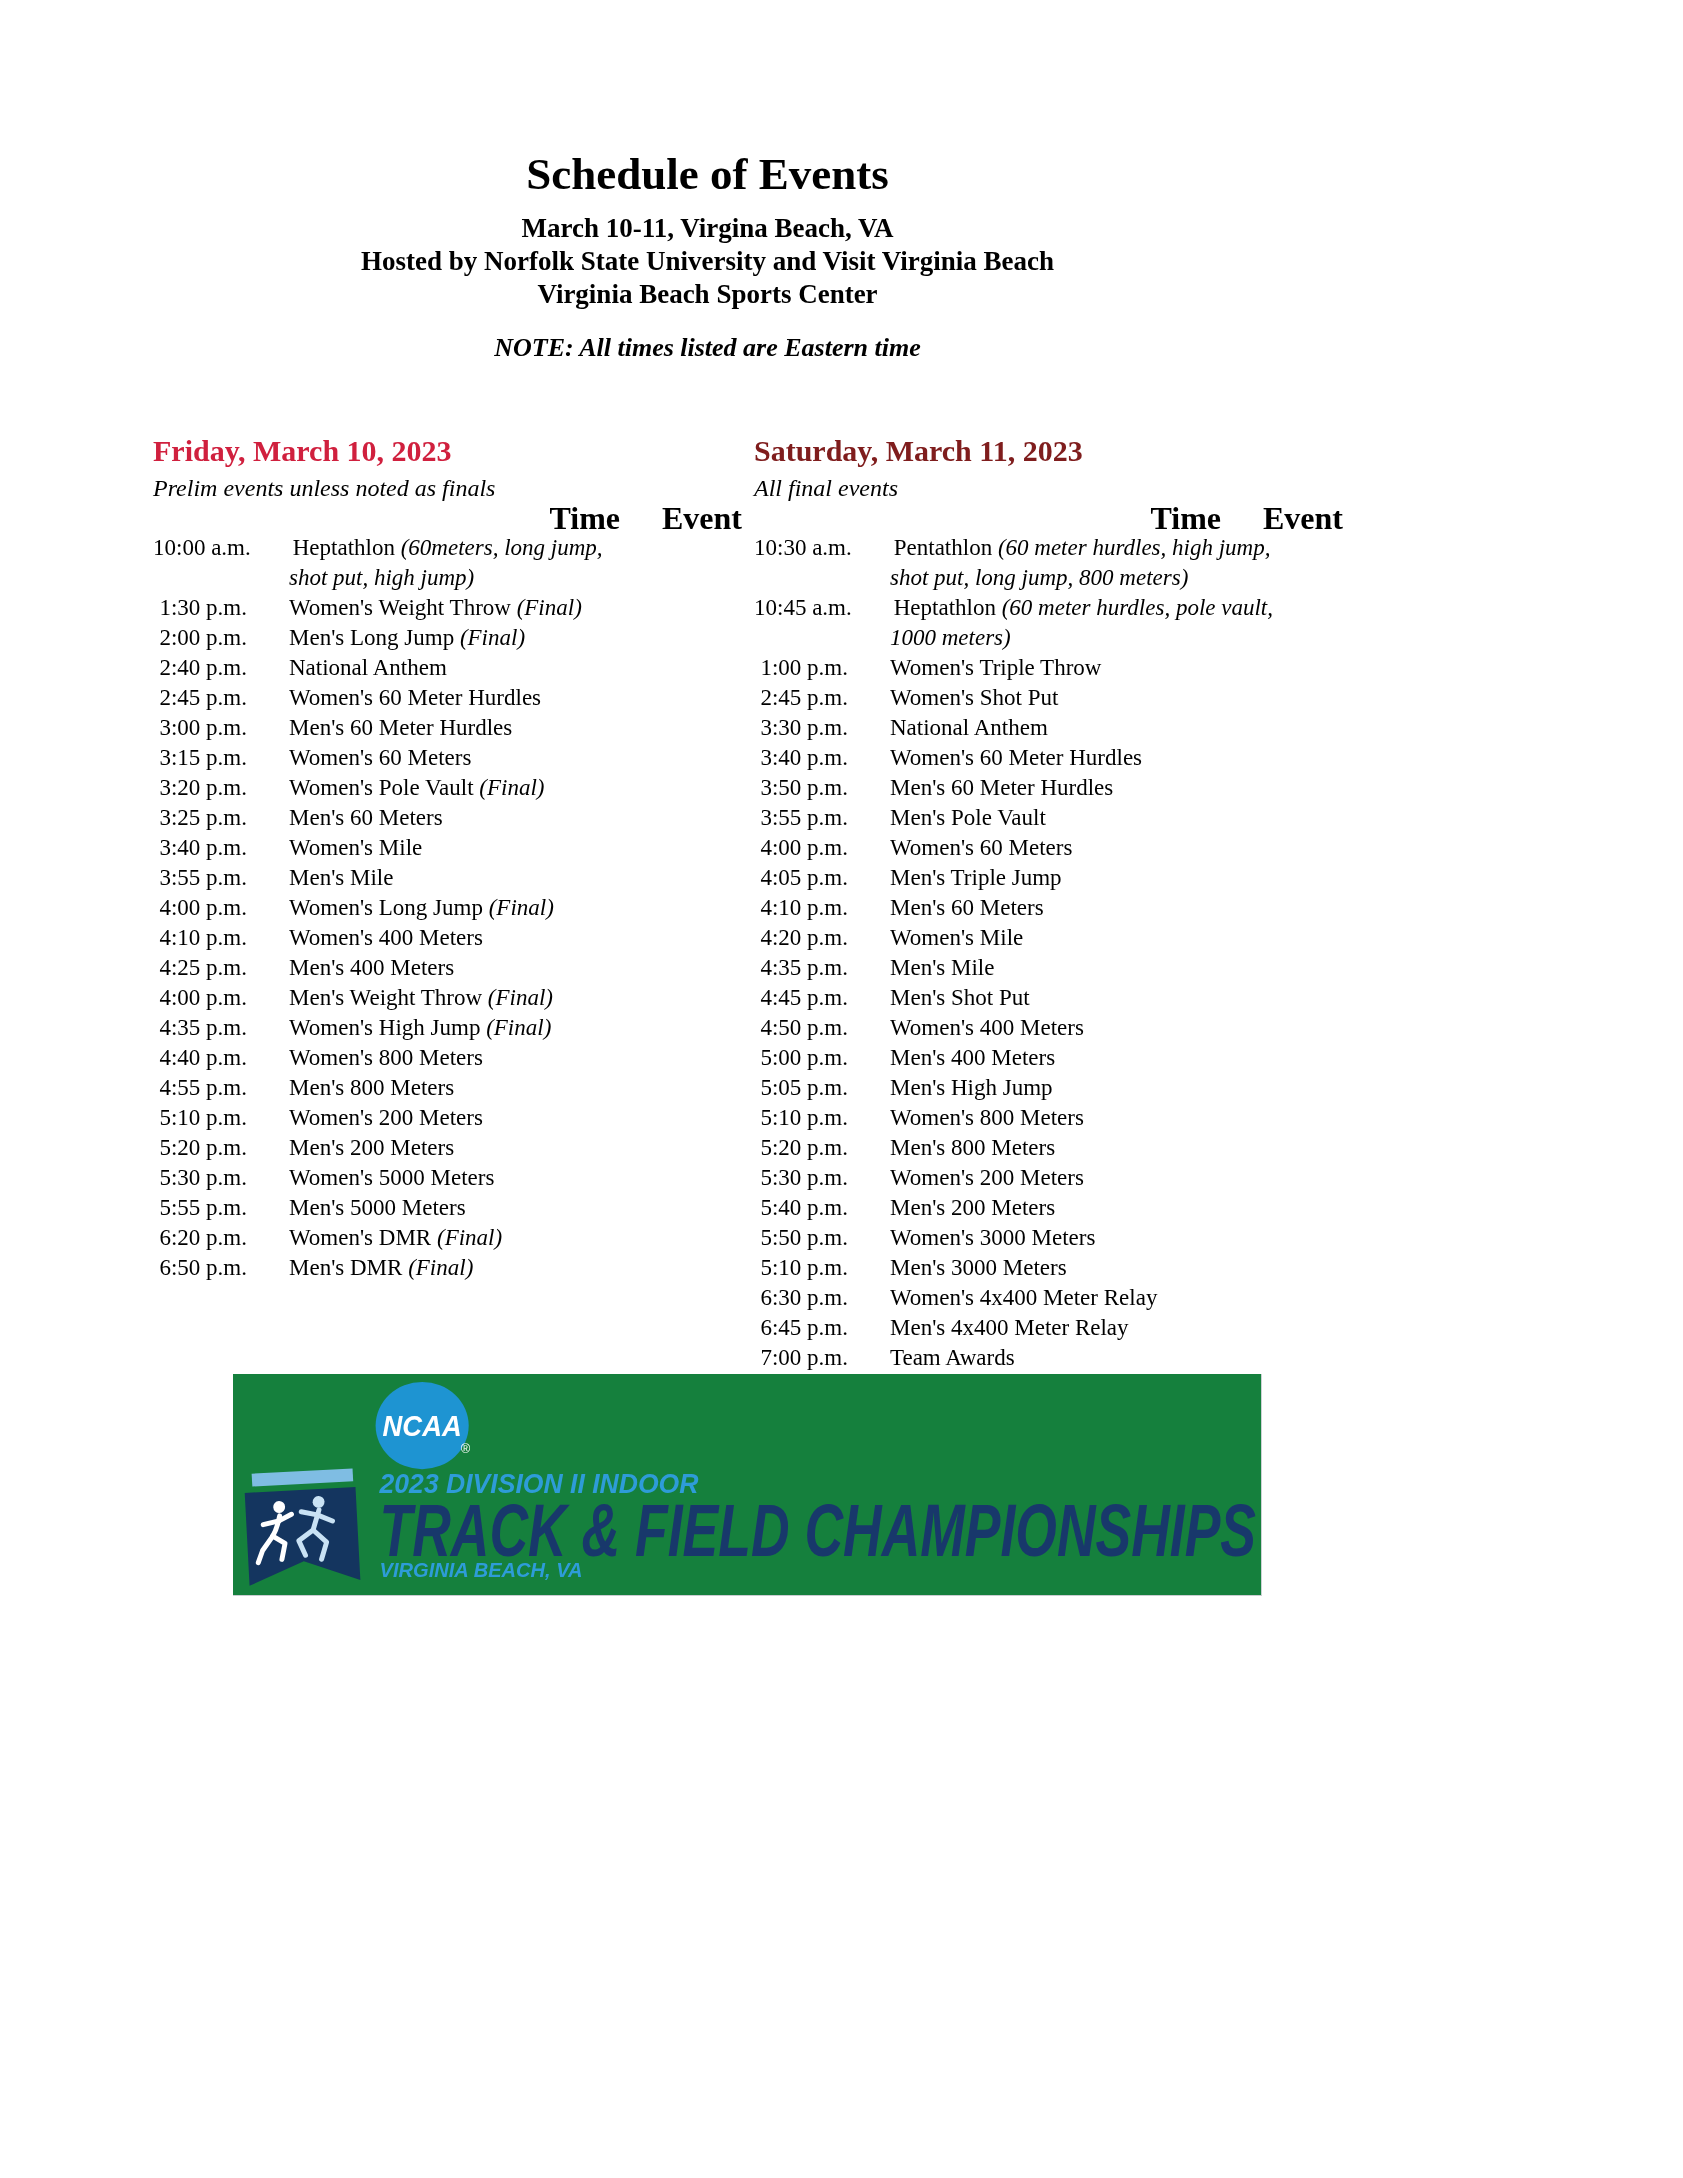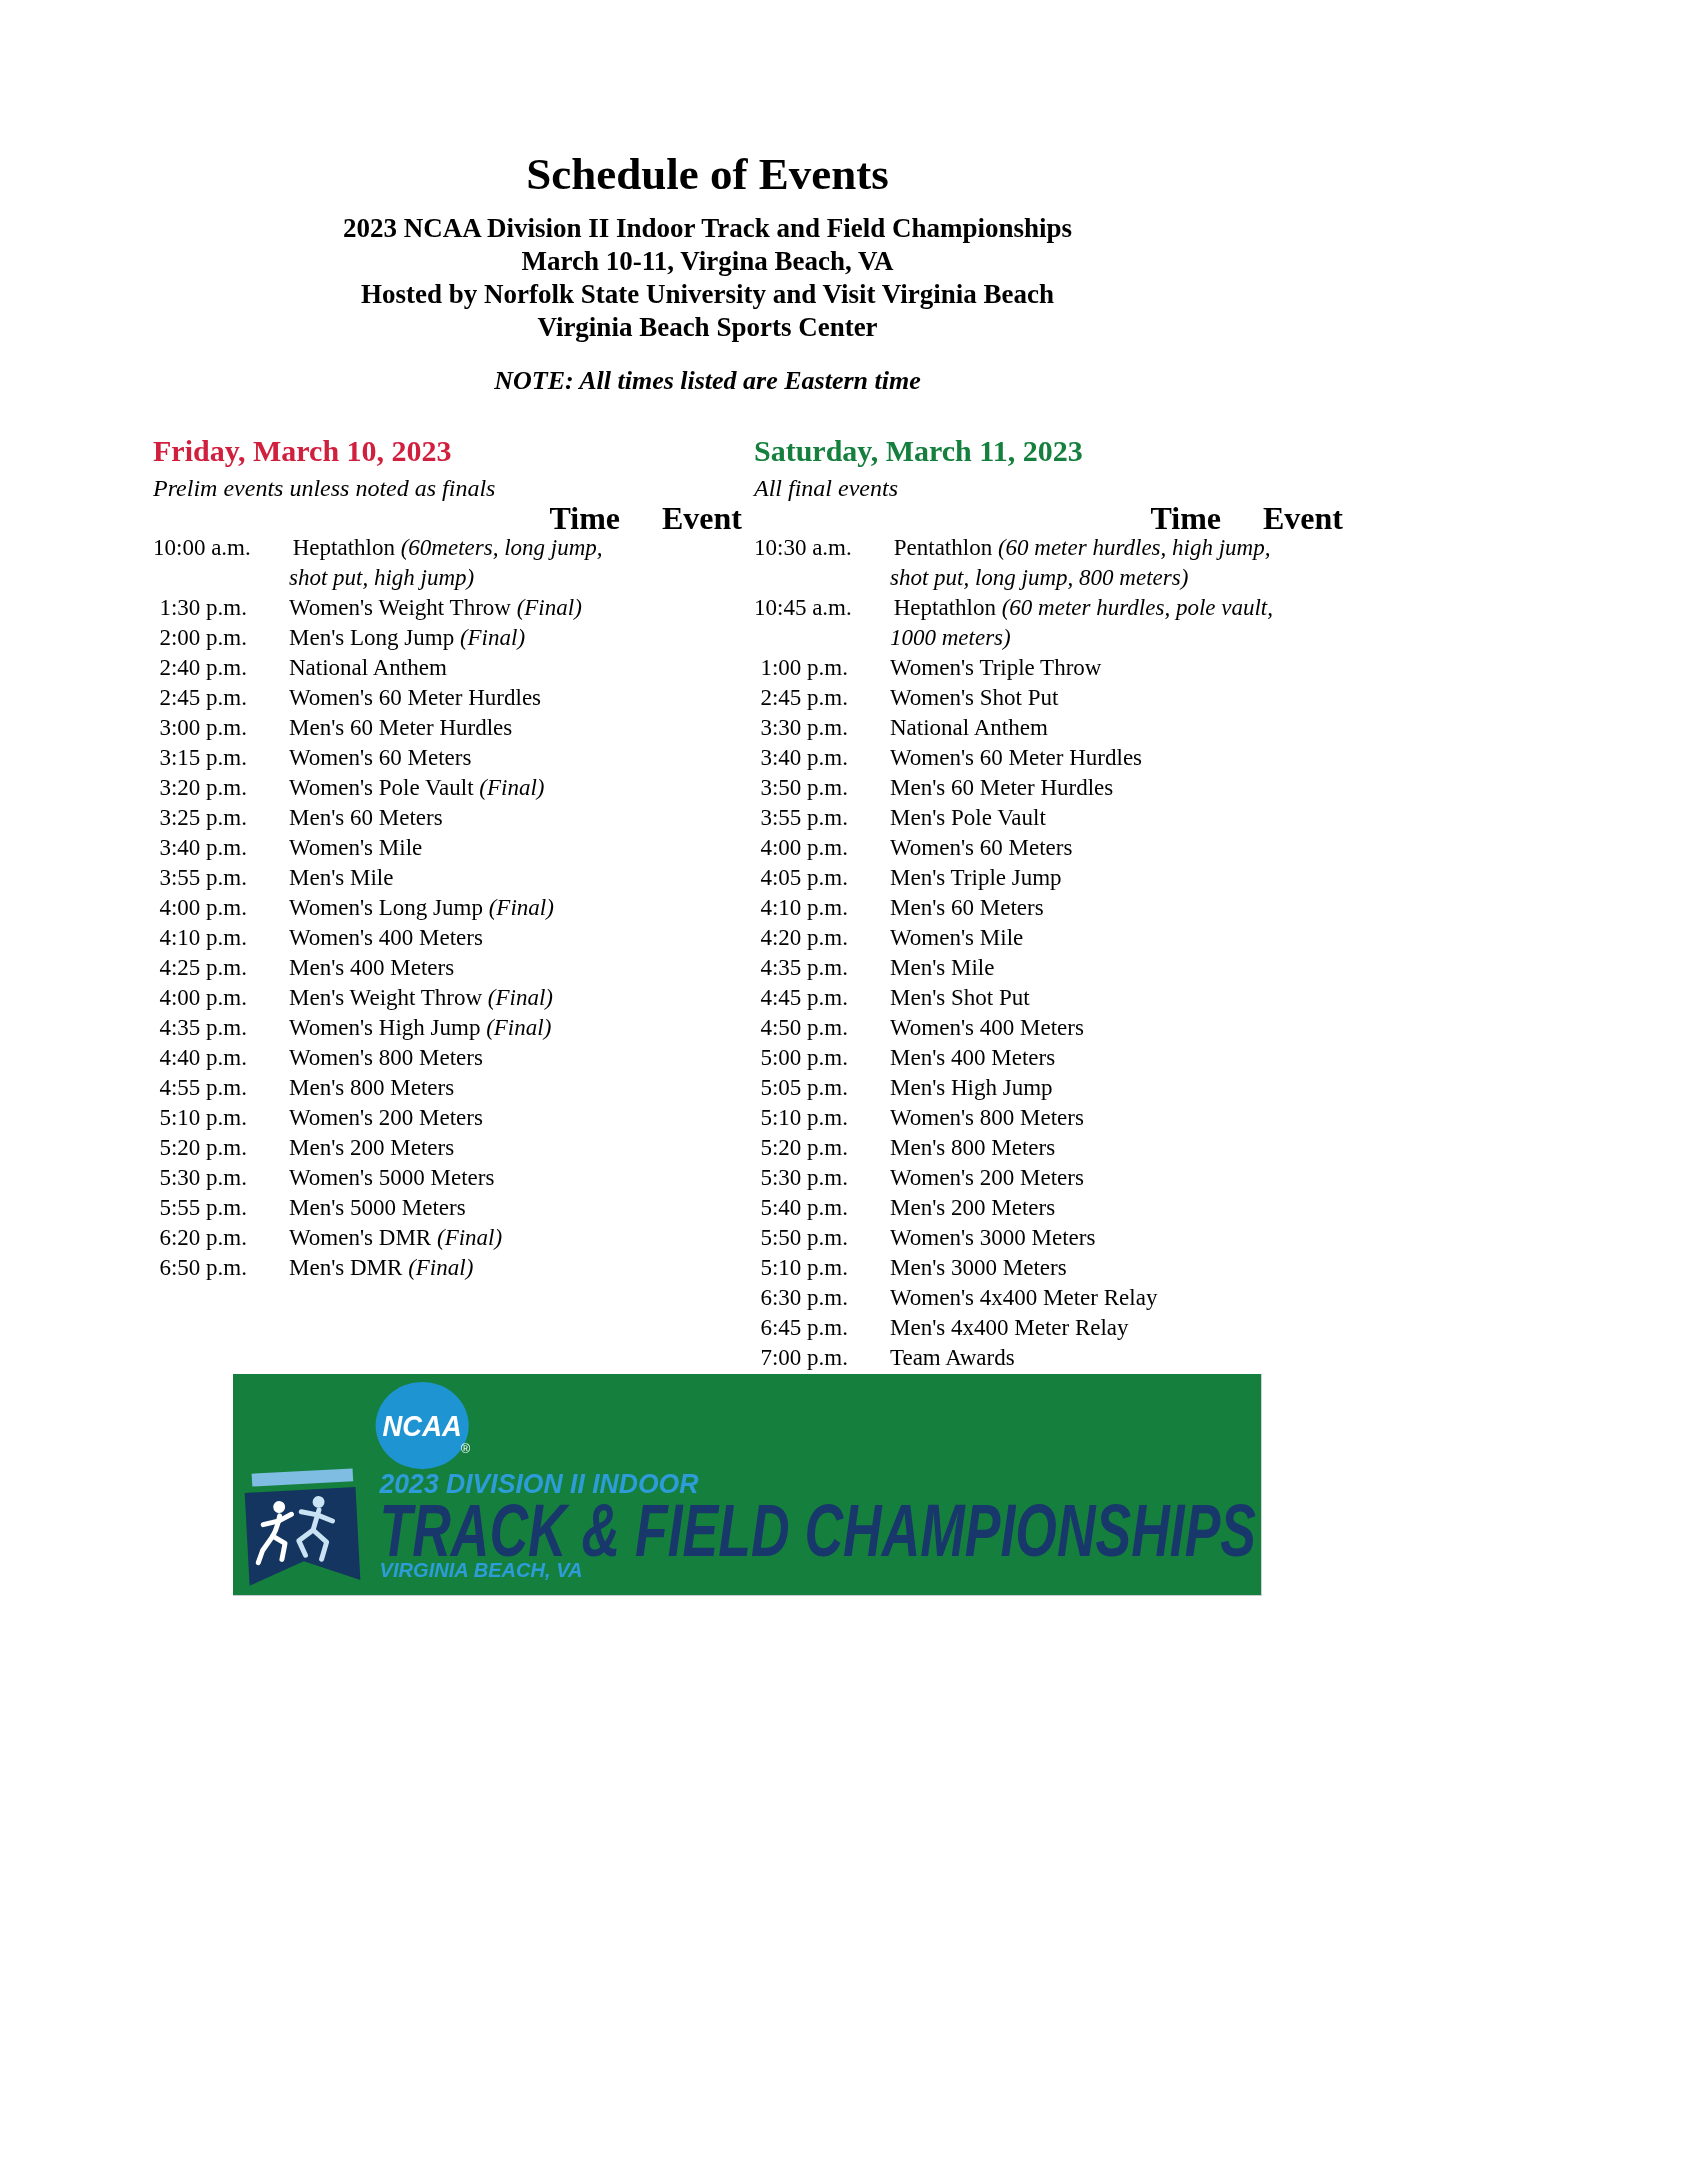--- a/index.html
+++ b/index.html
@@ -53,21 +53,20 @@
   }
   .logo-box svg{display:block;}
 </style>
 </head>
 <body>
 
 <div class="page">
 
   <div class="doc-header">
     <h1 class="doc-title">Schedule of Events</h1>
-    <div class="doc-sub">2023 NCAA Division II Indoor Track and Field Championships</div>
     <div class="doc-sub">March 10-11, Virgina Beach, VA</div>
     <div class="doc-sub">Hosted by Norfolk State University and Visit Virginia Beach</div>
     <div class="doc-sub">Virginia Beach Sports Center</div>
     <div class="doc-note">NOTE: All times listed are Eastern time</div>
   </div>
 
   <section class="col col-0">
     <h2 class="col-heading" style="color: rgb(208, 32, 62);">Friday, March 10, 2023</h2>
     <div class="col-sub">Prelim events unless noted as finals</div>
     <div class="thead">
@@ -171,21 +170,21 @@
           <span class="event">Women's DMR <i>(Final)</i></span>
         </div>
         <div class="row">
           <span class="time">6:50 p.m.</span>
           <span class="event">Men's DMR <i>(Final)</i></span>
         </div>
       </div>
   </section>
 
   <section class="col col-1">
-    <h2 class="col-heading" style="color: #15803d;">Saturday, March 11, 2023</h2>
+    <h2 class="col-heading" style="color: #7f1d1d;">Saturday, March 11, 2023</h2>
     <div class="col-sub">All final events</div>
     <div class="thead">
       <span class="th-time">Time</span><span class="th-event">Event</span>
     </div>
     <div class="rows">
         <div class="row">
           <span class="time">10:30 a.m.</span>
           <span class="event">Pentathlon <i>(60 meter hurdles, high jump,</i></span>
         </div>
         <div class="row">

